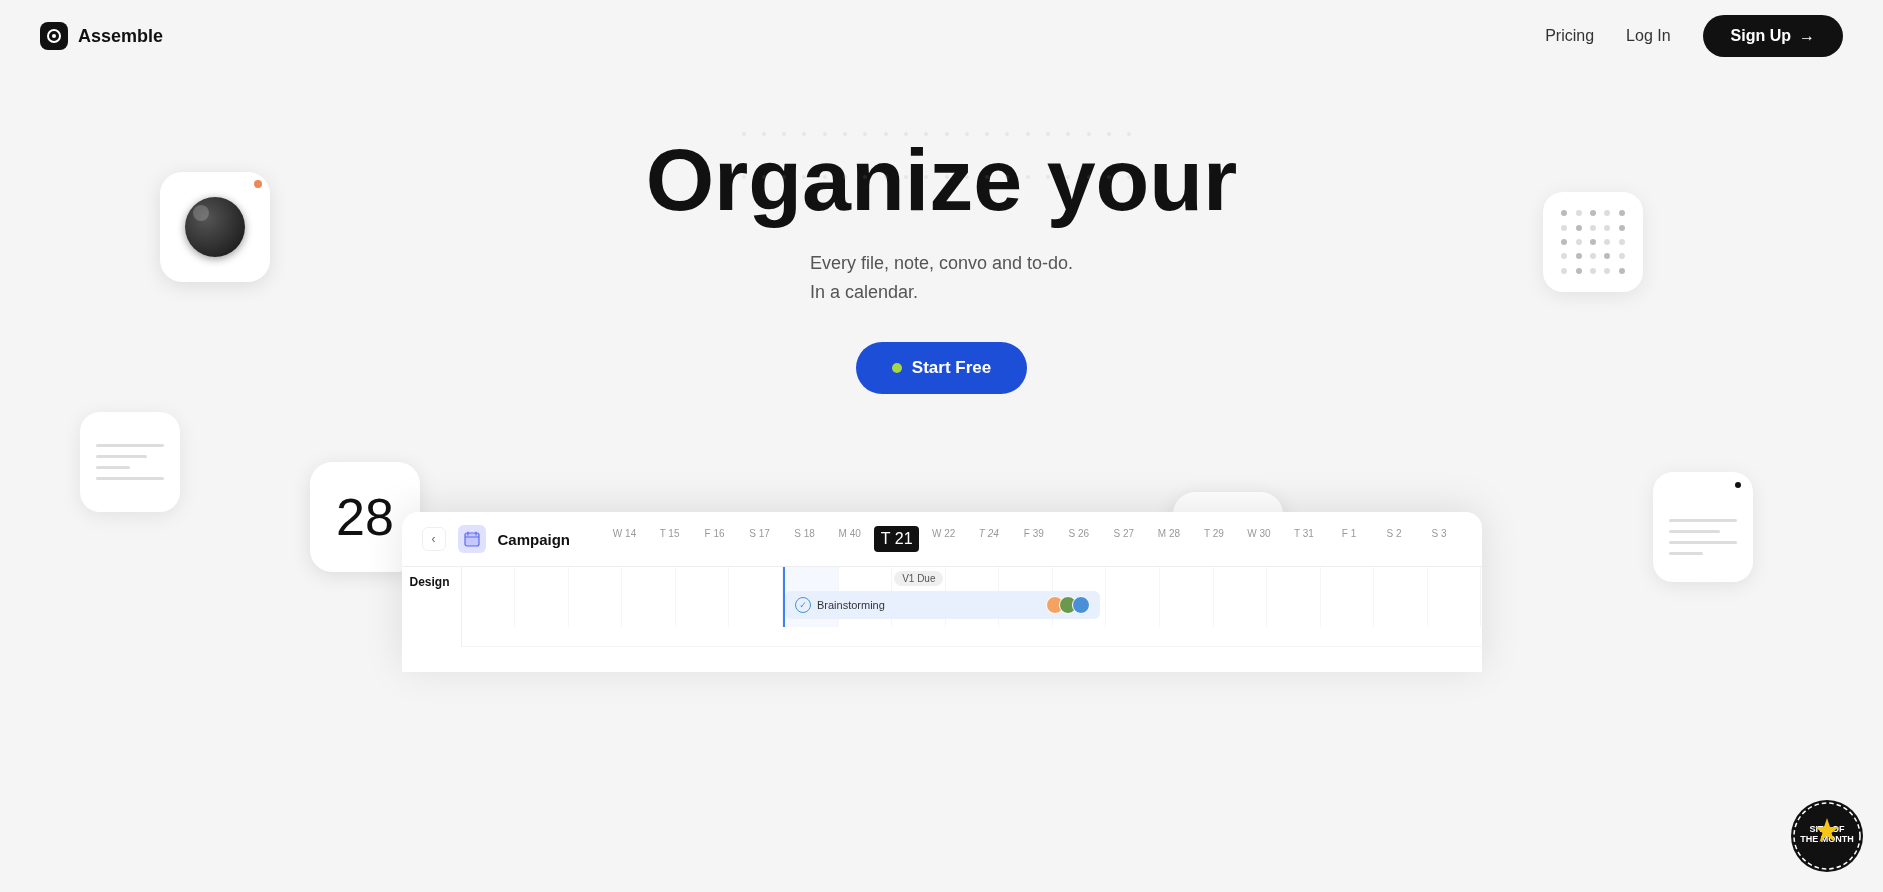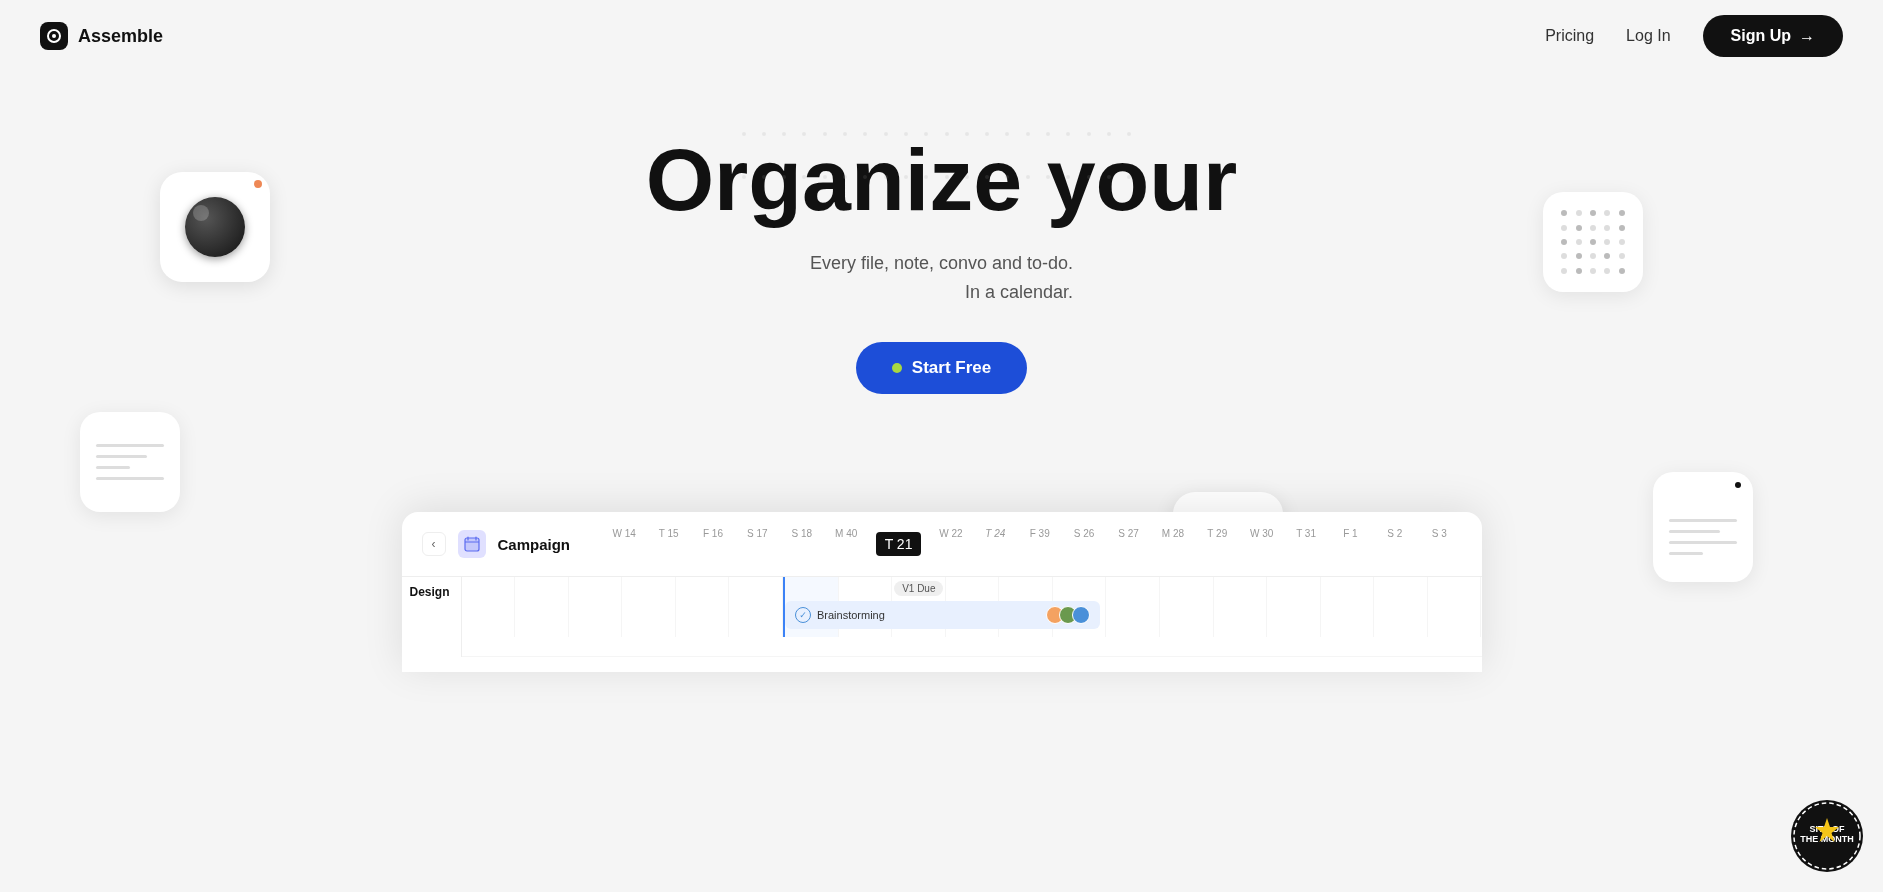--- a/index.html
+++ b/index.html
@@ -89,21 +89,21 @@
       background: #e8f56a;
       border-radius: 12px;
       padding: 2px 8px;
       display: inline-block;
     }
 
     .hero-subtitle {
       margin-top: 20px;
       font-size: 18px;
       color: #555;
-      text-align: right;
+      text-align: left;
       line-height: 1.6;
     }
 
     .cta-button {
       margin-top: 36px;
       background: #1d4ed8;
       color: #fff;
       border: none;
       border-radius: 50px;
       padding: 16px 36px;
@@ -505,20 +505,23 @@
     <div class="dot-item"></div>
     <div class="dot-item active"></div>
     <div class="dot-item"></div>
     <div class="dot-item"></div>
     <div class="dot-item active"></div>
     <div class="dot-item"></div>
     <div class="dot-item"></div>
     <div class="dot-item active"></div>
   </div>
 
+  <div class="float-el widget-calendar-num" style="position:absolute;">
+    <span>28</span>
+  </div>
 
   <div class="float-el widget-toggle" style="position:absolute;">
     <div class="knob"></div>
   </div>
 
   <div class="float-el widget-note-left" style="position:absolute;">
     <div class="note-line long"></div>
     <div class="note-line medium"></div>
     <div class="note-line short"></div>
     <div class="note-line long"></div>
@@ -562,21 +565,21 @@
       <span class="cal-title">Campaign</span>
 
       <div style="display:flex;flex:1;margin-left:20px;">
         <div id="cal-headers-container" style="display:flex;flex:1;font-size:10px;color:#888;gap:0;">
             <div style="flex: 1 1 0%; text-align: center; padding: 4px 2px; font-size: 10px; color: rgb(153, 153, 153);">W 14</div>
             <div style="flex: 1 1 0%; text-align: center; padding: 4px 2px; font-size: 10px; color: rgb(153, 153, 153);">T 15</div>
             <div style="flex: 1 1 0%; text-align: center; padding: 4px 2px; font-size: 10px; color: rgb(153, 153, 153);">F 16</div>
             <div style="flex: 1 1 0%; text-align: center; padding: 4px 2px; font-size: 10px; color: rgb(153, 153, 153);">S 17</div>
             <div style="flex: 1 1 0%; text-align: center; padding: 4px 2px; font-size: 10px; color: rgb(153, 153, 153);">S 18</div>
             <div style="flex: 1 1 0%; text-align: center; padding: 4px 2px; font-size: 10px; color: rgb(153, 153, 153);">M 40</div>
-            <div style="flex: 1 1 0%; text-align: center; padding: 4px 2px; font-size: 14px; background: rgb(17, 17, 17); color: rgb(255, 255, 255); border-radius: 4px; margin: 8px;">T 21</div>
+            <div style="flex: 1 1 0%; text-align: center; padding: 4px 2px; font-size: 16px; background: rgb(17, 17, 17); color: rgb(255, 255, 255); border-radius: 4px; margin: 2px;">T 21</div>
             <div style="flex: 1 1 0%; text-align: center; padding: 4px 2px; font-size: 10px; color: rgb(153, 153, 153);">W 22</div>
             <div style="flex: 1 1 0%; text-align: center; padding: 4px 2px; font-size: 10px; color: rgb(153, 153, 153); font-style: italic;">T 24</div>
             <div style="flex: 1 1 0%; text-align: center; padding: 4px 2px; font-size: 10px; color: rgb(153, 153, 153);">F 39</div>
             <div style="flex: 1 1 0%; text-align: center; padding: 4px 2px; font-size: 10px; color: rgb(153, 153, 153);">S 26</div>
             <div style="flex: 1 1 0%; text-align: center; padding: 4px 2px; font-size: 10px; color: rgb(153, 153, 153);">S 27</div>
             <div style="flex: 1 1 0%; text-align: center; padding: 4px 2px; font-size: 10px; color: rgb(153, 153, 153);">M 28</div>
             <div style="flex: 1 1 0%; text-align: center; padding: 4px 2px; font-size: 10px; color: rgb(153, 153, 153);">T 29</div>
             <div style="flex: 1 1 0%; text-align: center; padding: 4px 2px; font-size: 10px; color: rgb(153, 153, 153);">W 30</div>
             <div style="flex: 1 1 0%; text-align: center; padding: 4px 2px; font-size: 10px; color: rgb(153, 153, 153);">T 31</div>
             <div style="flex: 1 1 0%; text-align: center; padding: 4px 2px; font-size: 10px; color: rgb(153, 153, 153);">F 1</div>

